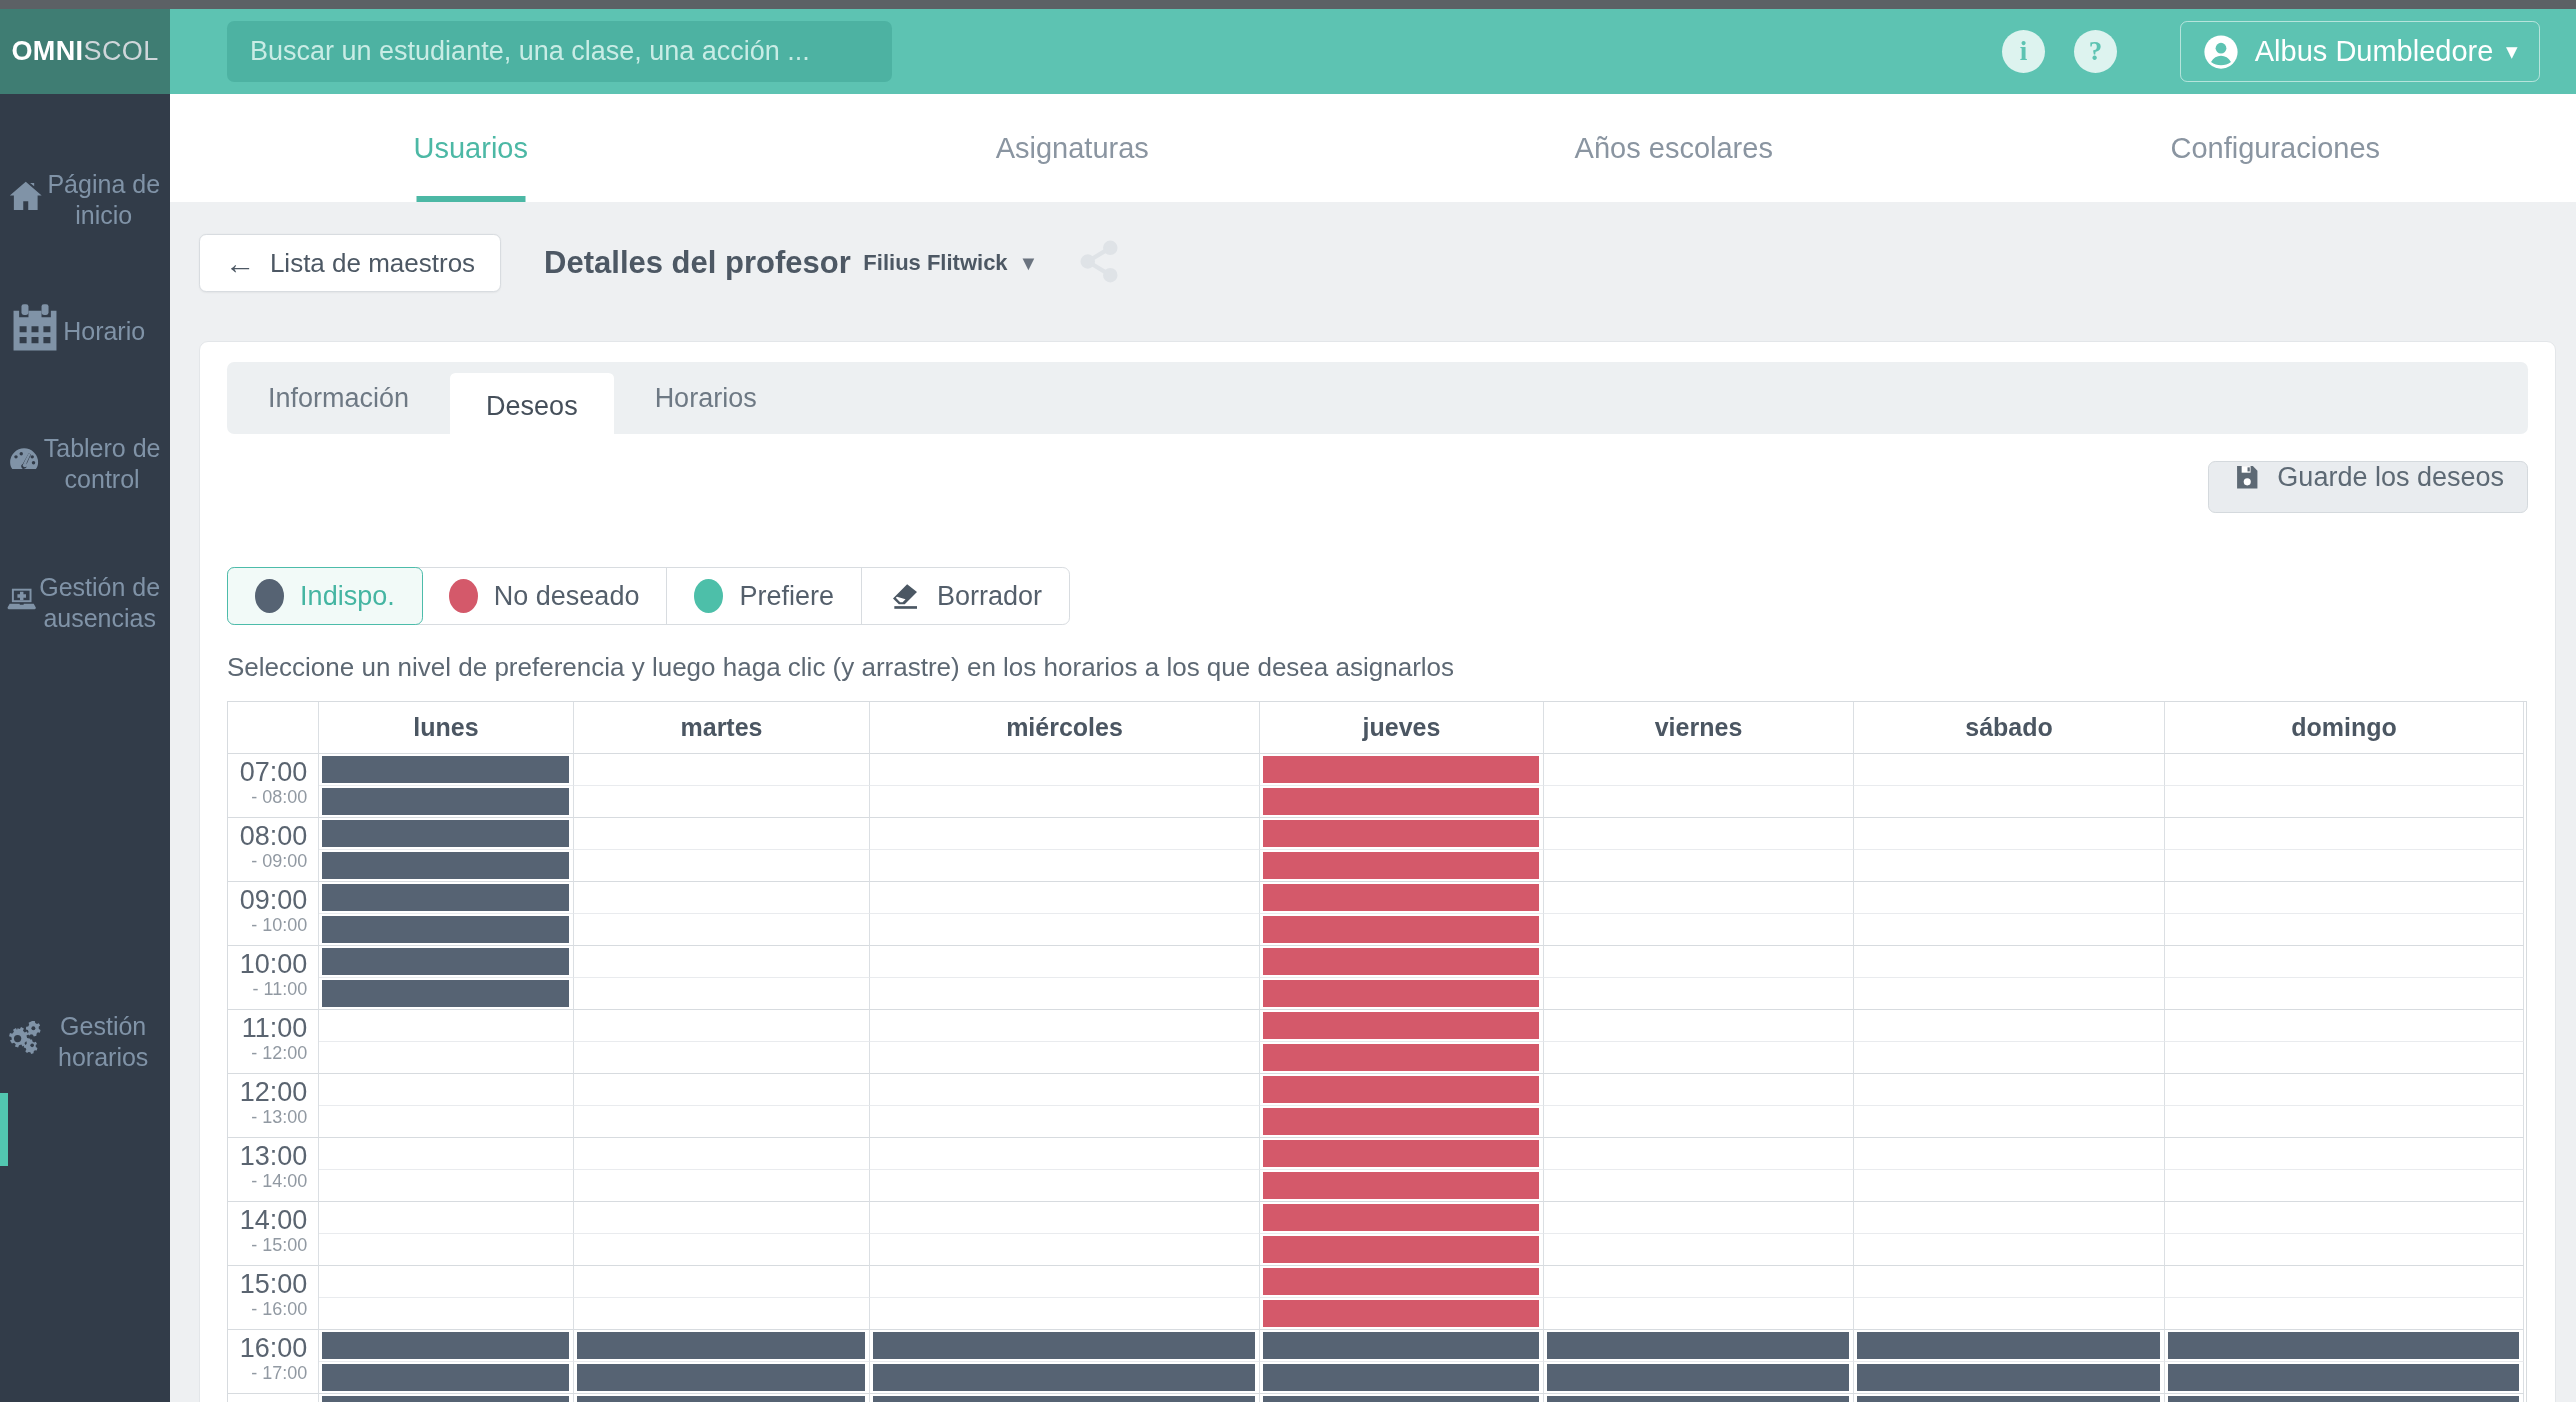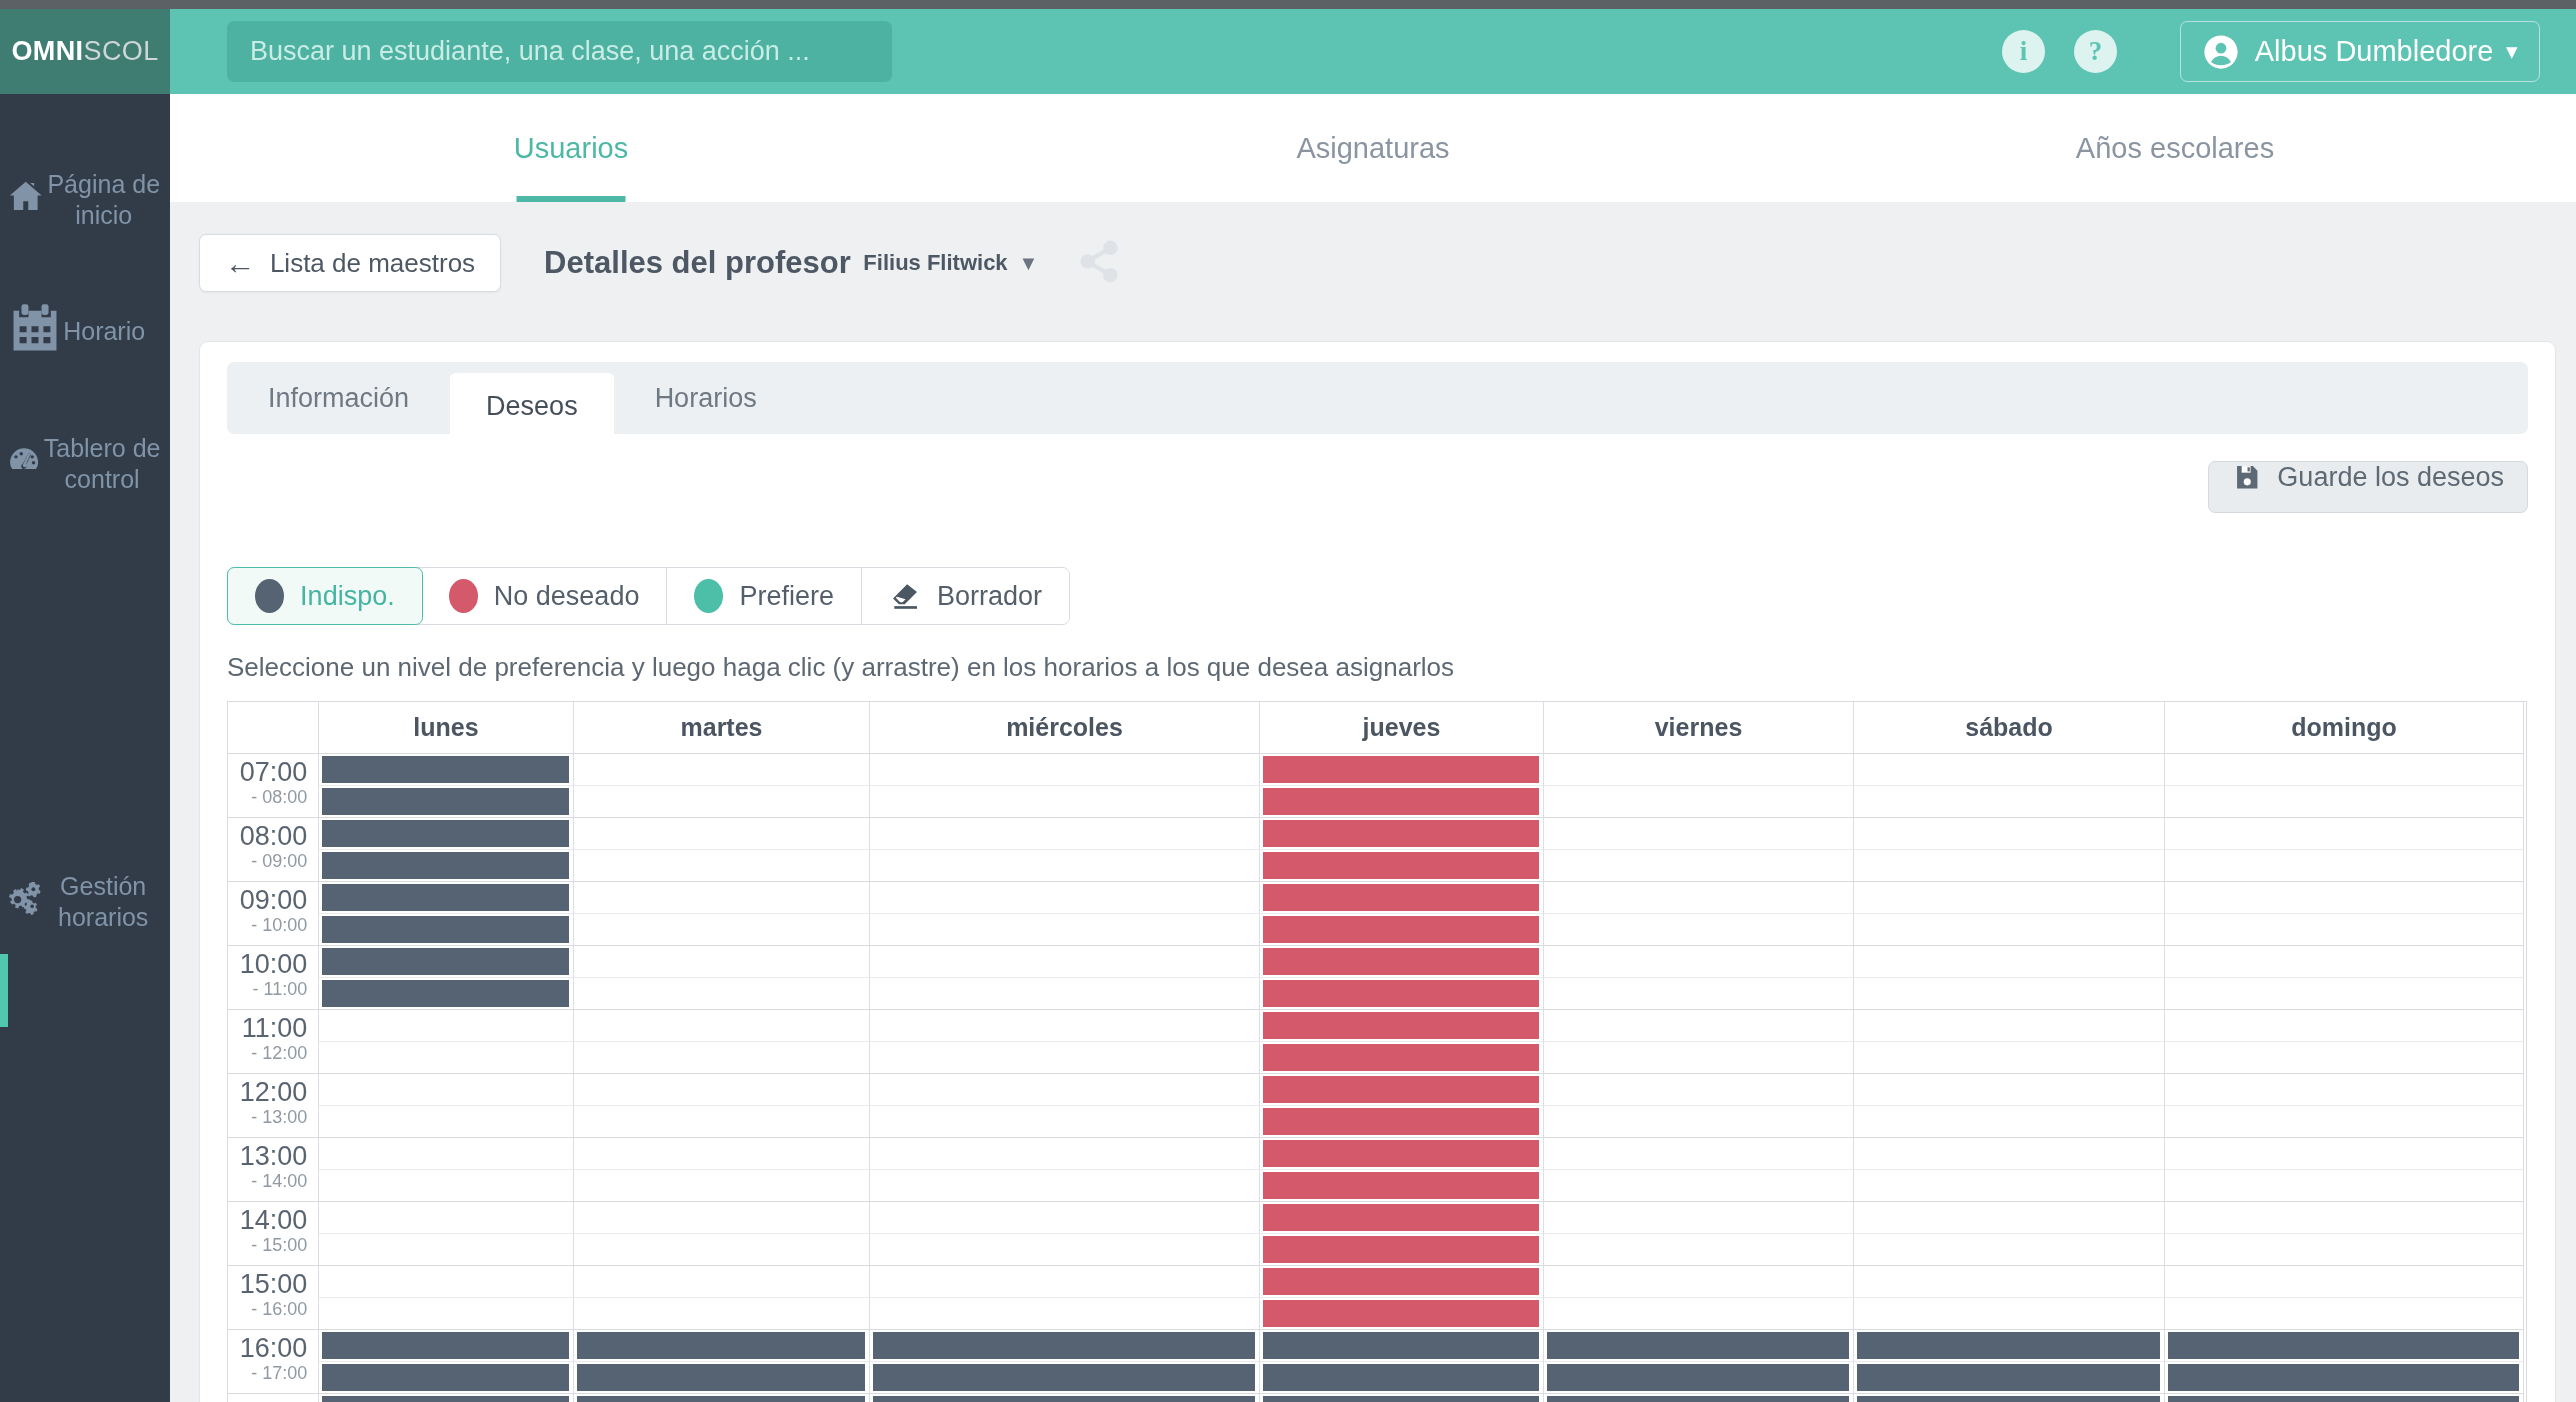--- a/index.html
+++ b/index.html
@@ -138,20 +138,29 @@
         <circle cx="6.3" cy="10.5" r="1.2" fill="#323c49"></circle>
           <circle cx="10" cy="8.3" r="1.2" fill="#323c49"></circle>
         <circle cx="17.7" cy="10.5" r="1.2" fill="#323c49"></circle>
           <circle cx="18.6" cy="14.6" r="1.2" fill="#323c49"></circle>
         <path d="M11 15.5 15.2 8l1.6.9-3.4 7.4a1.8 1.8 0 1 1-2.4-.8z" fill="#323c49"></path>
         <path d="M11.6 14.9 15.2 8l1.3.7-3.2 6.9z"></path>
         <circle cx="12.6" cy="16.3" r="1.5"></circle>
       </svg>
       <div class="lbl">Tablero de control</div>
     </div>
+    <div class="side-item si-ausencias">
+      <svg viewBox="0 0 24 24">
+        <path d="M4 3.6h16v11H4z"></path>
+        <rect x="5.6" y="5.2" width="12.8" height="7.8" fill="#323c49"></rect>
+        <path d="M10.6 6h2.8v2.1h2.1v2.8h-2.1V13h-2.8v-2.1H8.5V8.1h2.1z"></path>
+        <path d="M2.2 15.8h8.2v.9h3.2v-.9h8.2l1.6 3a1 1 0 0 1-.9 1.5H1.5a1 1 0 0 1-.9-1.5z"></path>
+      </svg>
+      <div class="lbl">Gestión de ausencias</div>
+    </div>
     <div class="side-item si-gestion">
       <svg viewBox="0 0 24 24">
         <g>
           <path d="M8.5 5.2h2.6l.4 2 1.7 1-1.9 1.8.9.9-1.3 2.3-1.9-.7-1.7 1-.3 2H4.4l-.3-2-1.7-1-1.9.7L.1 11l-.4-.4z" fill="none"></path>
           <path d="M7 6.2l1.9.5.9-1.6 2.3 1.3-.7 1.7 1.4 1.4 1.7-.7 1.3 2.3-1.6.9.5 1.9 2.6.7-.7 2.6-2.6-.7-1.4 1.4.7 1.7-2.3 1.3-.9-1.6-1.9.5-.7 1.8-2.6-.7.7-1.8-1.4-1.4-1.7.7L.9 16l1.6-.9-.5-1.9-1.8-.7.7-2.6 1.8.7L4.1 9l-.7-1.7 2.3-1.3.9 1.6z" transform="translate(1.2 1.2) scale(0.82)"></path>
           <circle cx="7" cy="13" r="2.4" fill="#323c49"></circle>
           <path d="M16.2 1.5h1.9l.3 1.4 1.2.7 1.3-.5.9 1.6-1 .9.1 1.4 1.2.8-.5 1.8-1.4-.2-.9 1-.1 1.4-1.8.5-.6-1.3-1.4-.3-1.1.9-1.3-1.3.8-1.2-.5-1.3-1.4-.4.2-1.9 1.4-.1.7-1.2-.4-1.4z" transform="scale(0.95) translate(1.2 0)"></path>
           <circle cx="17.4" cy="6.2" r="1.3" fill="#323c49"></circle>
           <path d="M16.2 1.5h1.9l.3 1.4 1.2.7 1.3-.5.9 1.6-1 .9.1 1.4 1.2.8-.5 1.8-1.4-.2-.9 1-.1 1.4-1.8.5-.6-1.3-1.4-.3-1.1.9-1.3-1.3.8-1.2-.5-1.3-1.4-.4.2-1.9 1.4-.1.7-1.2-.4-1.4z" transform="translate(0.6 12.4) scale(0.88)"></path>
           <circle cx="16.6" cy="17.5" r="1.2" fill="#323c49"></circle>
@@ -186,20 +195,23 @@
 <nav class="tabbar">
   <div class="ntab active">
     <span>Usuarios</span>
     <div class="underline"></div>
   </div>
   <div class="ntab">
       <span>Asignaturas</span>
     </div>
   <div class="ntab">
       <span>Años escolares</span>
+    </div>
+  <div class="ntab">
+      <span>Configuraciones</span>
     </div>
 </nav>
 
 <main class="main">
   <div class="crumb-row">
     <div class="back-btn">
       <span class="arrow">←</span>
       <span>Lista de maestros</span>
     </div>
     <span class="page-title">Detalles del profesor</span>

